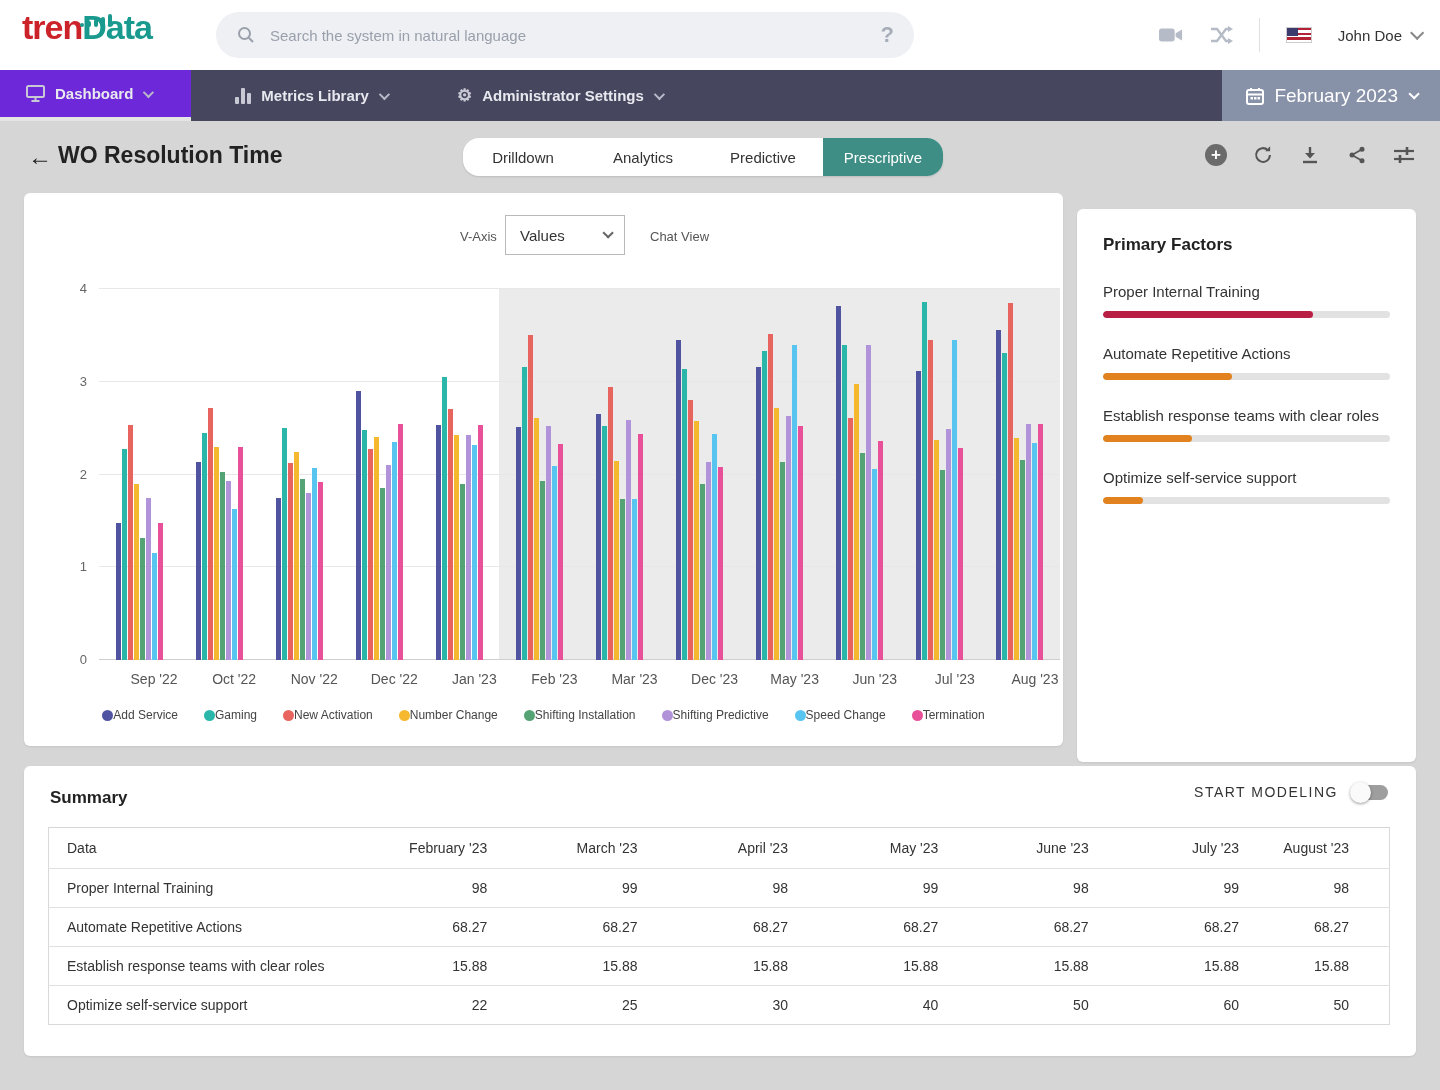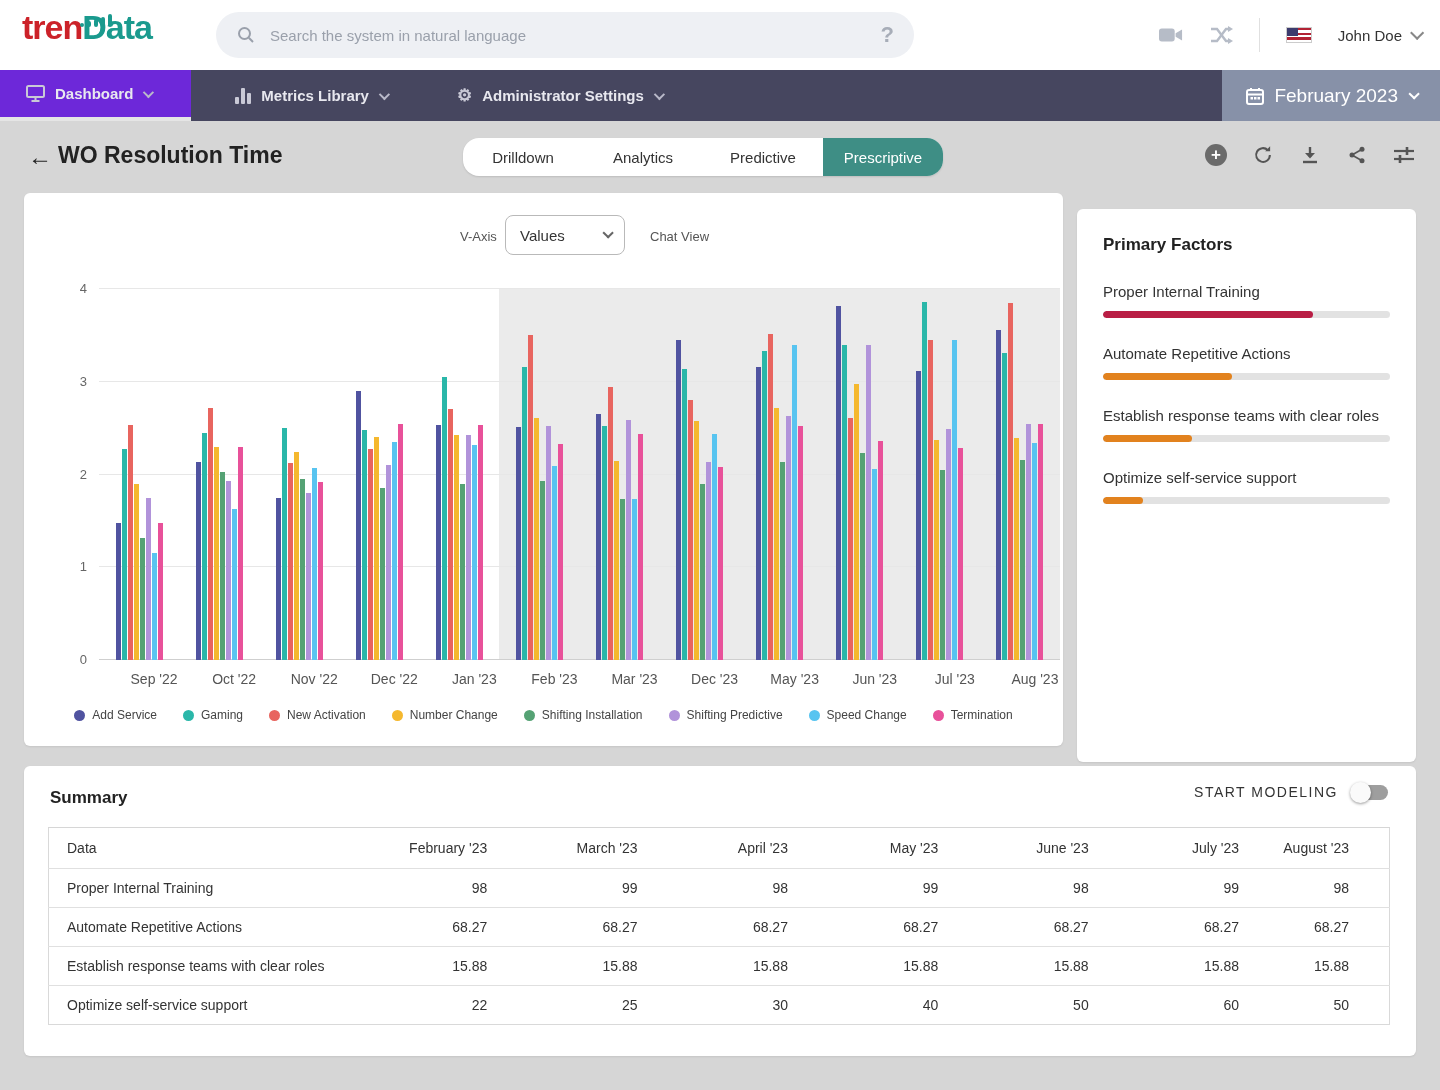--- a/index.html
+++ b/index.html
@@ -48,38 +48,38 @@
 
   
   .card { position:absolute; background:#fff; border-radius:6px; box-shadow:0 1px 2px rgba(0,0,0,0.08); }
   .chart-card   { left:24px;  top:193px; width:1039px; height:553px; }
   .factors-card { left:1077px; top:193px; width:339px;  height:553px;margin-top:16px; }
   .summary-card { left:24px;  top:766px; width:1392px; height:290px; }
 
   
   .controls { position:absolute; left:0; top:22px; width:100%; height:42px; }
   .ctl-label { position:absolute; font-size:13px; color:#555; top:14px; }
-  .sel { position:absolute; border:1px solid #b9b9b9; border-radius:8px; height:40px; display:flex; align-items:center; padding:0 14px; font-size:15px; color:#333; cursor:pointer; background:#fff; }
+  .sel { position:absolute; border:1px solid #b9b9b9; border-radius:0; height:40px; display:flex; align-items:center; padding:0 14px; font-size:15px; color:#333; cursor:pointer; background:#fff; }
   .sel .chev { margin-left:auto; width:8px; height:8px; border-color:#666; transform:rotate(45deg) translateY(-3px); }
   .chip { background:#e4e4e4; border-radius:15px; height:30px; display:flex; align-items:center; gap:8px; padding:0 8px 0 14px; font-size:14px; color:#333; }
   .chip-x { width:17px; height:17px; border-radius:50%; background:#707070; color:#fff; font-size:10px; display:flex; align-items:center; justify-content:center; cursor:pointer; }
 
   
   .plot { position:absolute; left:75px; top:96px; width:961px; height:371px; }
   .gridline { position:absolute; left:0; width:100%; height:1px; background:#e7e7e7; }
   .gridline.zero { background:#cfcfcf; }
   .ytick { position:absolute; right:100%; margin-right:12px; font-size:13px; color:#666; transform:translateY(-50%); }
   .forecast { position:absolute; top:0; bottom:0; right:0; background:#ebebeb; }
   .groups { position:absolute; left:0; top:0; width:100%; height:100%; display:flex; }
   .group { flex:1; display:flex; align-items:flex-end; justify-content:center; gap:1px; position:relative; }
   .bar { width:5px; }
   .xlabels { position:absolute; left:90px; top:478px; width:961px; display:flex;align-items:flex-end; }
   .xlabels div { flex:1; text-align:center; font-size:14px; color:#555; }
   .legend { position:absolute; left:0; top:515px; width:100%; display:flex; justify-content:center; gap:26px; }
-  .legend-item { display:flex; align-items:center; gap:7px; font-size:12px; color:#444; cursor:pointer; }
+  .legend-item { display:flex; align-items:center; font-size:12px; color:#444; cursor:pointer; }
   .legend-dot { width:11px; height:11px; border-radius:50%; }
 
   
   .factors-inner { padding:26px 26px; }
   .factors-title { font-size:17px; font-weight:bold; color:#222; margin-bottom:28px; }
   .factor { margin-bottom:27px; }
   .factor-label { font-size:15px; color:#333; margin-bottom:11px; }
   .track { width:100%; height:7px; background:#e2e2e2; border-radius:4px; overflow:hidden; }
   .fill { height:100%; border-radius:4px; }
 

